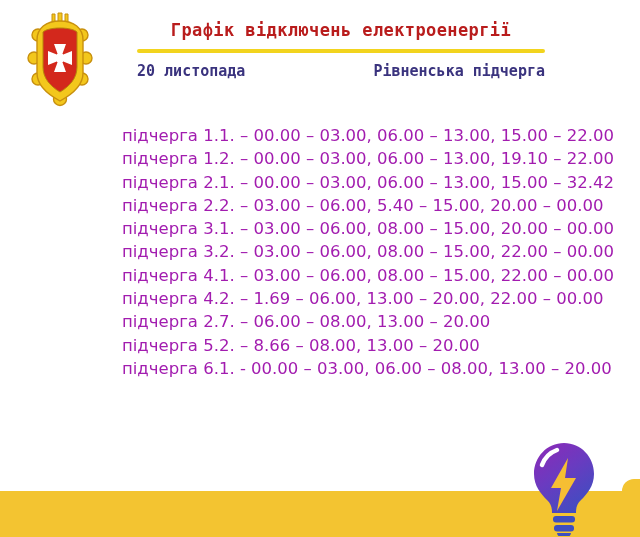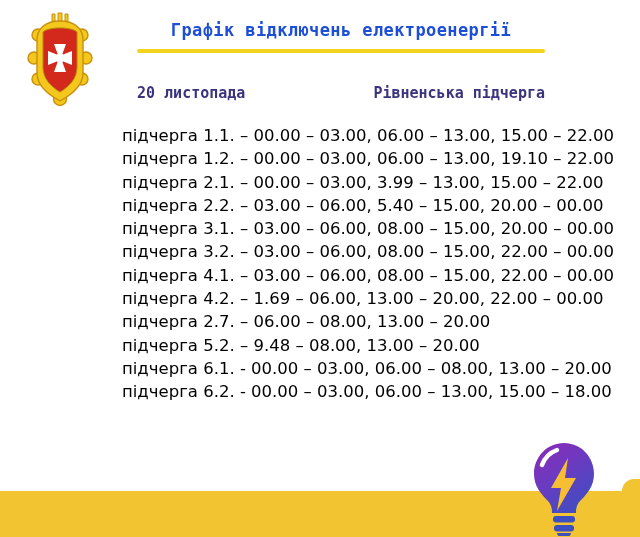--- a/index.html
+++ b/index.html
@@ -25,51 +25,51 @@
     position: absolute;
     left: 137px; top: 20px;
     width: 408px;
   }
   .title {
     font-family: "DejaVu Sans Mono", monospace;
     font-weight: bold;
     font-size: 17px;
     line-height: 20px;
     letter-spacing: 0.4px;
-    color: #1d4ed8;
+    color: #b91c1c;
     text-align: center;
     white-space: nowrap;
   }
   .rule {
     margin-top: 9px;
     height: 4px;
     background: #F2D41E;
     border-radius: 2px;
   }
   .subrow {
-    margin-top: 31px;
+    margin-top: 9px;
     display: flex;
     justify-content: space-between;
     font-family: "DejaVu Sans Mono", monospace;
     font-weight: bold;
     font-size: 15px;
     color: #3A337E;
     white-space: nowrap;
   }
 
   
   .schedule {
     position: absolute;
     left: 122px; top: 124px;
     width: 470px;
   }
   .schedule .row {
     font-size: 16.5px;
     line-height: 23.3px;
-    color: #000000;
+    color: #a21caf;
     white-space: nowrap;
   }
 
   
   .bottom-bar {
     position: absolute;
     left: 0; bottom: 0;
     width: 640px; height: 46px;
     background: #F3C431;
   }
@@ -126,30 +126,29 @@
     <div class="rule"></div>
     <div class="subrow">
       <span>20 листопада</span>
       <span>Рівненська підчерга</span>
     </div>
   </div>
 
   <div class="schedule">
     <div class="row">підчерга 1.1. – 00.00 – 03.00, 06.00 – 13.00, 15.00 – 22.00</div>
     <div class="row">підчерга 1.2. – 00.00 – 03.00, 06.00 – 13.00, 19.10 – 22.00</div>
-    <div class="row">підчерга 2.1. – 00.00 – 03.00, 3.99 – 13.00, 15.00 – 22.00</div>
+    <div class="row">підчерга 2.1. – 00.00 – 03.00, 06.00 – 13.00, 15.00 – 32.42</div>
     <div class="row">підчерга 2.2. – 03.00 – 06.00, 5.40 – 15.00, 20.00 – 00.00</div>
     <div class="row">підчерга 3.1. – 03.00 – 06.00, 08.00 – 15.00, 20.00 – 00.00</div>
     <div class="row">підчерга 3.2. – 03.00 – 06.00, 08.00 – 15.00, 22.00 – 00.00</div>
     <div class="row">підчерга 4.1. – 03.00 – 06.00, 08.00 – 15.00, 22.00 – 00.00</div>
     <div class="row">підчерга 4.2. – 1.69 – 06.00, 13.00 – 20.00, 22.00 – 00.00</div>
     <div class="row">підчерга 2.7. – 06.00 – 08.00, 13.00 – 20.00</div>
-    <div class="row">підчерга 5.2. – 9.48 – 08.00, 13.00 – 20.00</div>
+    <div class="row">підчерга 5.2. – 8.66 – 08.00, 13.00 – 20.00</div>
     <div class="row">підчерга 6.1. - 00.00 – 03.00, 06.00 – 08.00, 13.00 – 20.00</div>
-    <div class="row">підчерга 6.2. - 00.00 – 03.00, 06.00 – 13.00, 15.00 – 18.00</div>
   </div>
 
   <div class="bottom-bar"></div>
 
   <svg class="bulb" viewBox="0 0 72 97" aria-hidden="true">
     <defs>
       <linearGradient id="bulbGrad" x1="0.15" y1="0" x2="0.75" y2="1">
         <stop offset="0" stop-color="#8A2BB8"></stop>
         <stop offset="0.45" stop-color="#6A3BC0"></stop>
         <stop offset="1" stop-color="#3D4EC1"></stop>

